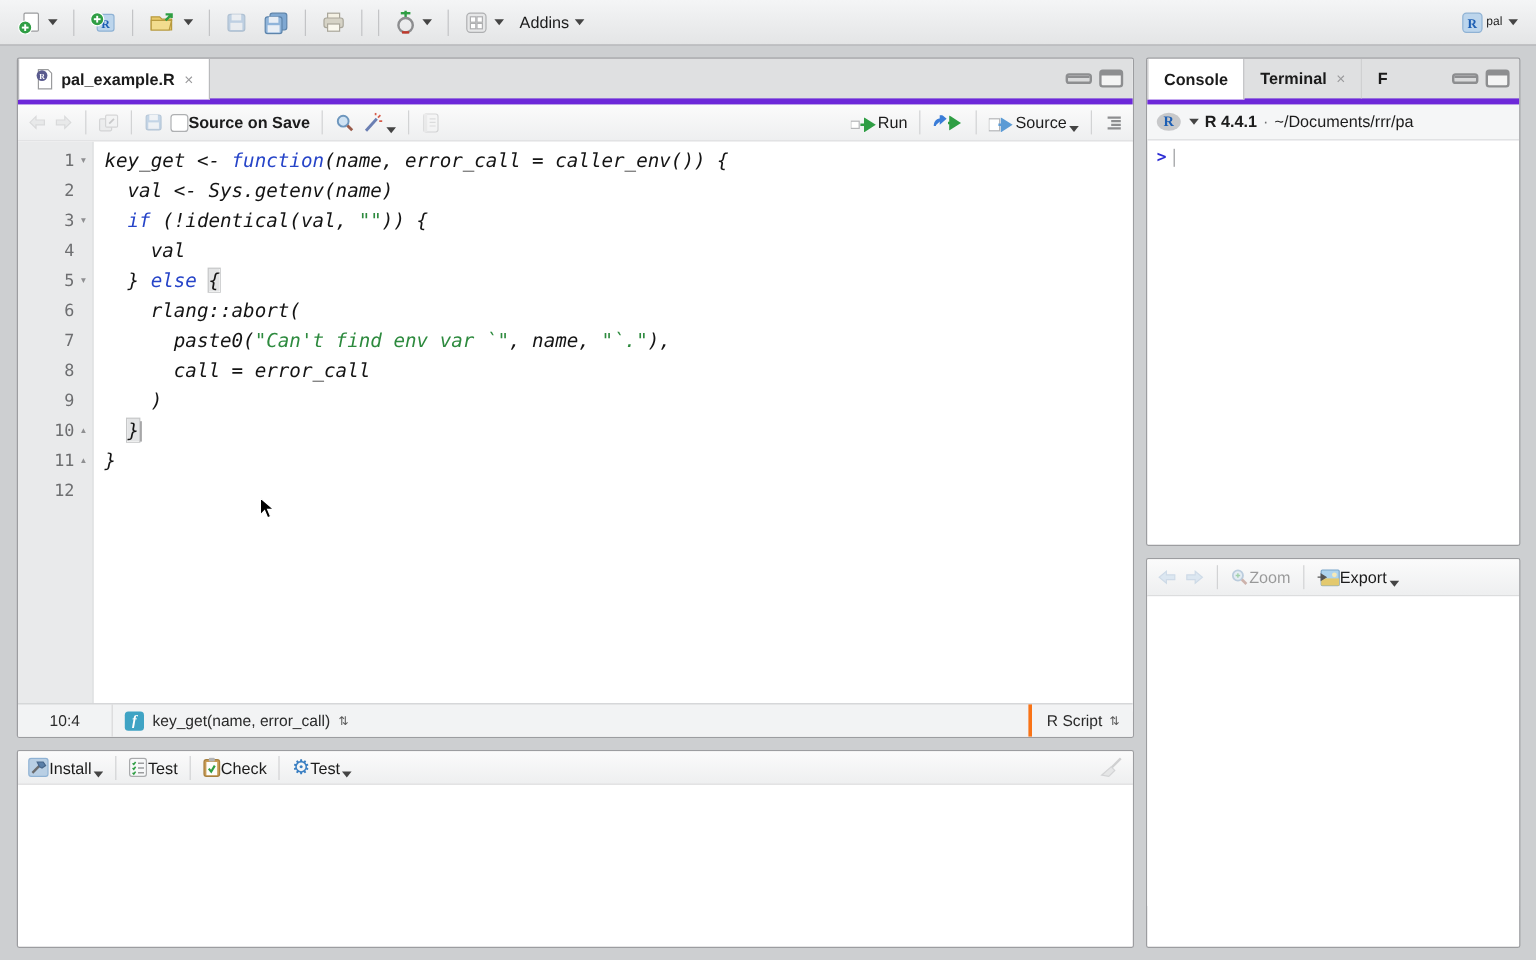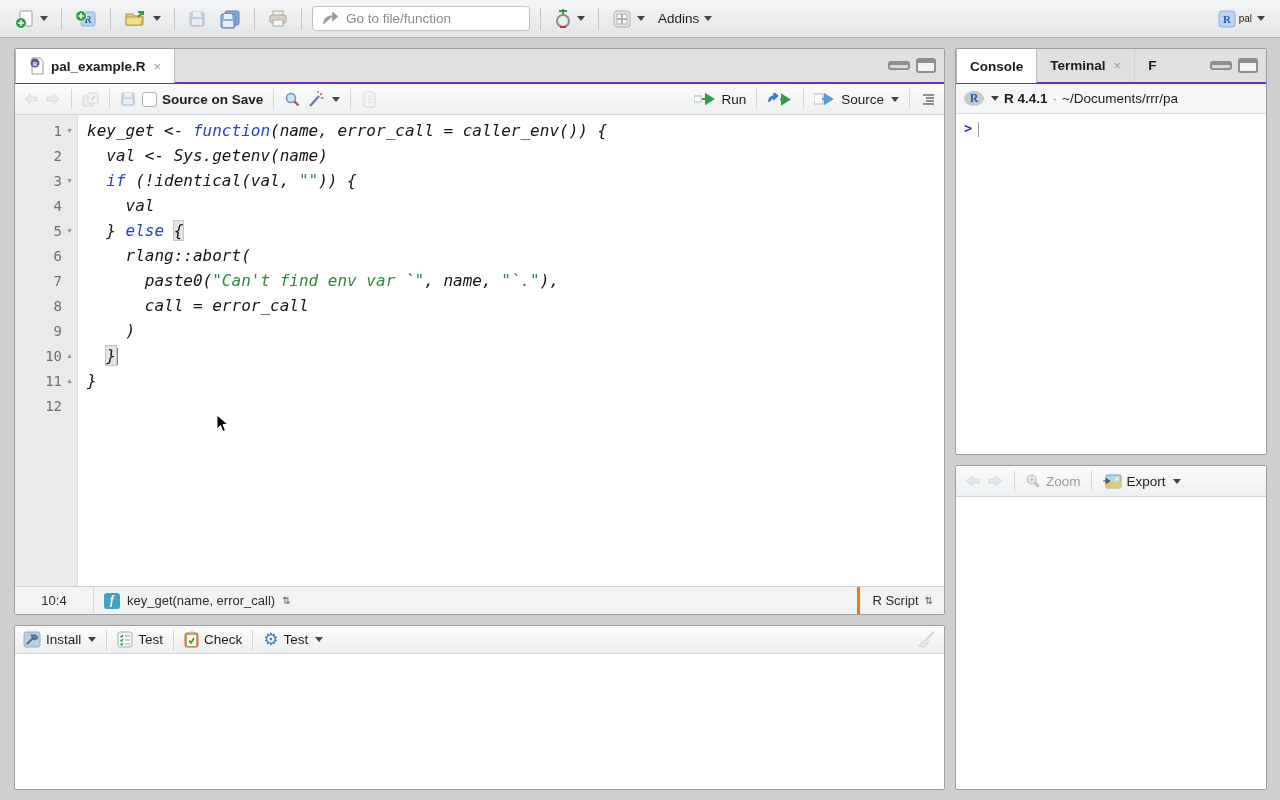--- a/index.html
+++ b/index.html
@@ -26,39 +26,39 @@
   .addins-label{font-size:13.5px;color:#1c1c1c;}
   .spacer{flex:1;}
   .proj-label{font-size:10px;color:#1c1c1c;}
 
   
   .pane{
     position:absolute;background:#fff;border:1px solid #9c9da0;border-radius:2px;
     overflow:hidden;box-sizing:border-box;
   }
   .tabstrip{
-    height:33px;background:#dfe0e1;border-bottom:2px solid #6d28d9;
+    height:33px;background:#dfe0e1;border-bottom:5px solid #6d28d9;
     display:flex;align-items:stretch;position:relative;
   }
   .tab{
     display:flex;align-items:center;gap:6px;padding:0 13px;
     font-size:13.5px;font-weight:bold;color:#1b1b1b;border-right:1px solid #cfd0d1;
   }
   .tab.active{background:#ffffff;border-right:1px solid #b9babc;border-left:1px solid #b9babc;margin-bottom:-1px;}
   .winbtns{position:absolute;right:8px;top:0;height:100%;display:flex;align-items:center;gap:6px;}
   .win-min{width:22px;height:9px;background:#8d8e90;border-radius:3px;border:2px solid #8d8e90;box-sizing:border-box;background:linear-gradient(#8d8e90 45%,#d9dadb 45%);}
   .win-max{width:20px;height:15px;border:2px solid #8d8e90;border-top-width:5px;border-radius:3px;box-sizing:border-box;background:#f4f4f4;}
   .toolbar2{
     height:31px;background:linear-gradient(#fbfbfb,#eeeff0);border-bottom:1px solid #d4d5d6;
     display:flex;align-items:center;padding:0 8px;gap:6px;box-sizing:border-box;
     font-size:13.5px;color:#1c1c1c;
   }
   .t2-sep{width:1px;height:20px;background:#d2d3d4;margin:0 4px;}
   .grayed{opacity:.42;}
-  .btn-label{display:flex;align-items:center;gap:5px;}
+  .btn-label{display:flex;align-items:flex-end;}
 
   
   #editor-pane{left:14px;top:48px;width:931px;height:567px;}
   .close-x{color:#9a9a9c;font-size:13px;font-weight:normal;margin-left:2px;}
   .checkbox{width:13px;height:13px;border:1px solid #aeb0b2;border-radius:3px;background:#fff;}
   .code-wrap{position:relative;height:475px;overflow:hidden;background:#fff;}
   .gutter-bg{position:absolute;left:0;top:0;bottom:0;width:62px;background:#e9eaeb;border-right:1px solid #dddedf;}
   .code-row{display:flex;height:25px;align-items:center;position:relative;}
   .gutter-cell{width:62px;flex:0 0 62px;display:flex;align-items:center;justify-content:flex-end;z-index:1;}
   .line-num{font-family:"DejaVu Sans Mono",monospace;font-size:14px;color:#6e6f71;text-align:right;}
@@ -169,28 +169,20 @@
   <div class="tb-btn">
     <span class="ic">
       <svg width="20" height="18" viewBox="0 0 20 18">
           <rect x="5" y="1" width="10" height="5" fill="#f4f1e4" stroke="#a9a69a"></rect>
           <rect x="2" y="5" width="16" height="8" rx="2" fill="#d6d3c6" stroke="#a9a69a"></rect>
           <rect x="5" y="10" width="10" height="6" fill="#faf8ee" stroke="#a9a69a"></rect>
         </svg>
     </span>
   </div>
   <div class="tb-sep"></div>
-  <div class="goto-box">
-    <span class="ic">
-      <svg width="16" height="14" viewBox="0 0 16 14">
-          <path d="M2 12 c0-6 5-8 9-8 M11 1 l4 3.5 -4 3.5 z" fill="#9b9c9e" stroke="#9b9c9e" stroke-width="1.6"></path>
-        </svg>
-    </span>
-    <span class="goto-text">Go to file/function</span>
-  </div>
   <div class="tb-sep"></div>
   <div class="tb-btn">
     <span class="ic">
       <svg width="18" height="20" viewBox="0 0 18 20">
           <rect x="5" y="1" width="8" height="2" fill="#2f9e44"></rect>
           <rect x="8" y="-2" width="2" height="8" fill="#2f9e44"></rect>
           <circle cx="9" cy="12" r="6" fill="none" stroke="#8c8d8f" stroke-width="2"></circle>
           <rect x="6" y="17" width="6" height="2" fill="#c0392b"></rect>
         </svg>
     </span>

